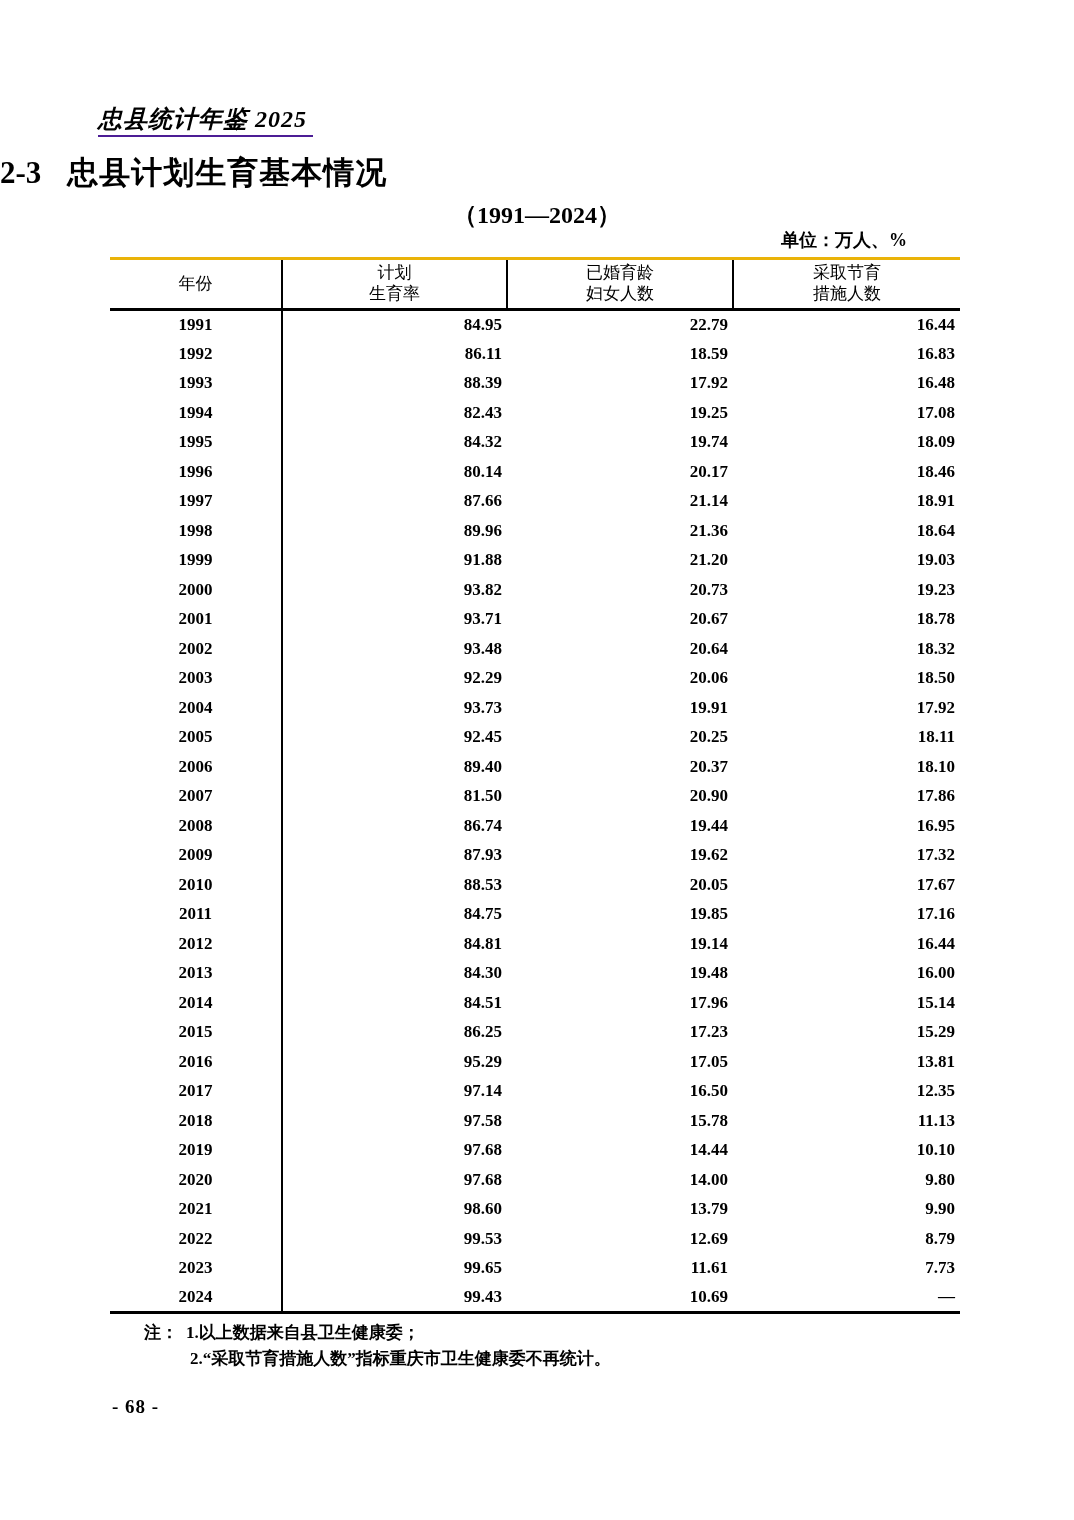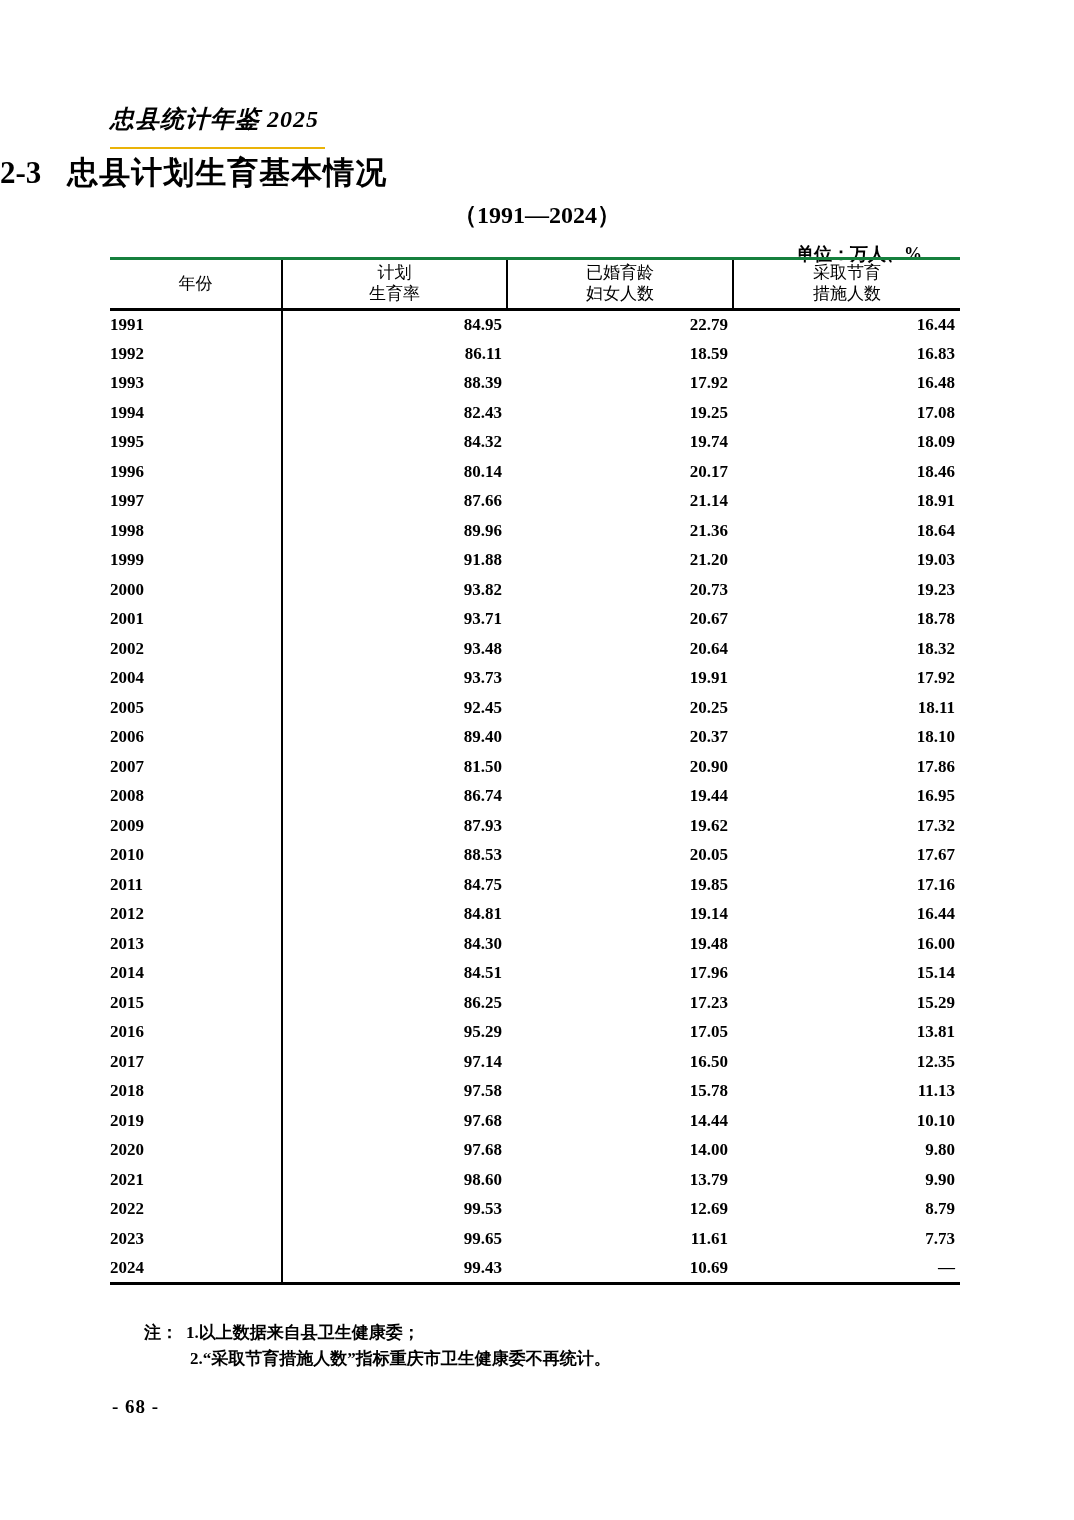--- a/index.html
+++ b/index.html
@@ -8,25 +8,25 @@
   body {
     width:1074px; height:1520px;
     position:relative;
     font-family:"Liberation Serif","DejaVu Serif",serif;
     color:#000000;
     overflow:hidden;
   }
 
   
   .yearbook-header {
-    position:absolute; left:110px; top:103px;
+    position:absolute; left:98px; top:103px;
     font-size:24px; font-weight:bold; font-style:italic;
     letter-spacing:1px;
-    border-bottom:2px solid #eab308;
-    padding:0 6px 12px 0;
+    border-bottom:2px solid #4c1d95;
+    padding:0 6px 0 0;
     white-space:nowrap;
   }
 
   
   .page-title {
     position:absolute; left:0; top:152px; width:100%;
     text-align:left; font-weight:bold; white-space:nowrap;
   }
   .page-title .title-num {
     font-size:31px;
@@ -38,30 +38,30 @@
     font-family:"Liberation Sans","DejaVu Sans",sans-serif;
     letter-spacing:1px;
   }
   .page-subtitle {
     position:absolute; left:0; top:199px; width:100%;
     text-align:center; font-size:24px; font-weight:bold;
   }
 
   
   .unit-label {
-    position:absolute; left:125px; top:228px; width:850px;
+    position:absolute; left:110px; top:228px; width:850px;
     text-align:right; padding-right:53px;
-    font-size:18px; font-weight:bold;margin-top:14px;
+    font-size:18px; font-weight:bold;
   }
 
   
   .data-table {
     position:absolute; left:110px; top:257px; width:850px;
     border-collapse:collapse; table-layout:fixed;
-    border-top:3px solid #15803d;
+    border-top:3px solid #eab308;
     border-bottom:3px solid #000;
   }
   .data-table col.c0 { width:172px; }
   .data-table col.c1 { width:225px; }
   .data-table col.c2 { width:226px; }
   .data-table col.c3 { width:227px; }
 
   .data-table thead th {
     border-bottom:3px solid #000;
     font-weight:normal;
@@ -76,21 +76,21 @@
 
   .data-table tbody td {
     height:29.5px;
     font-size:17px;
     font-weight:bold;
     vertical-align:middle;
     padding:0;
     white-space:nowrap;
   }
   .data-table tbody td:first-child {
-    text-align:left;
+    text-align:center;
     border-right:2px solid #000;
   }
   .data-table tbody td:not(:first-child) {
     text-align:right;
     padding-right:5px;
   }
 
   
   .table-notes {
     position:absolute; left:104px; top:1320px;
@@ -213,20 +213,26 @@
         <td>20.67</td>
         <td>18.78</td>
       </tr>
       <tr>
         <td>2002</td>
         <td>93.48</td>
         <td>20.64</td>
         <td>18.32</td>
       </tr>
       <tr>
+        <td>2003</td>
+        <td>92.29</td>
+        <td>20.06</td>
+        <td>18.50</td>
+      </tr>
+      <tr>
         <td>2004</td>
         <td>93.73</td>
         <td>19.91</td>
         <td>17.92</td>
       </tr>
       <tr>
         <td>2005</td>
         <td>92.45</td>
         <td>20.25</td>
         <td>18.11</td>

